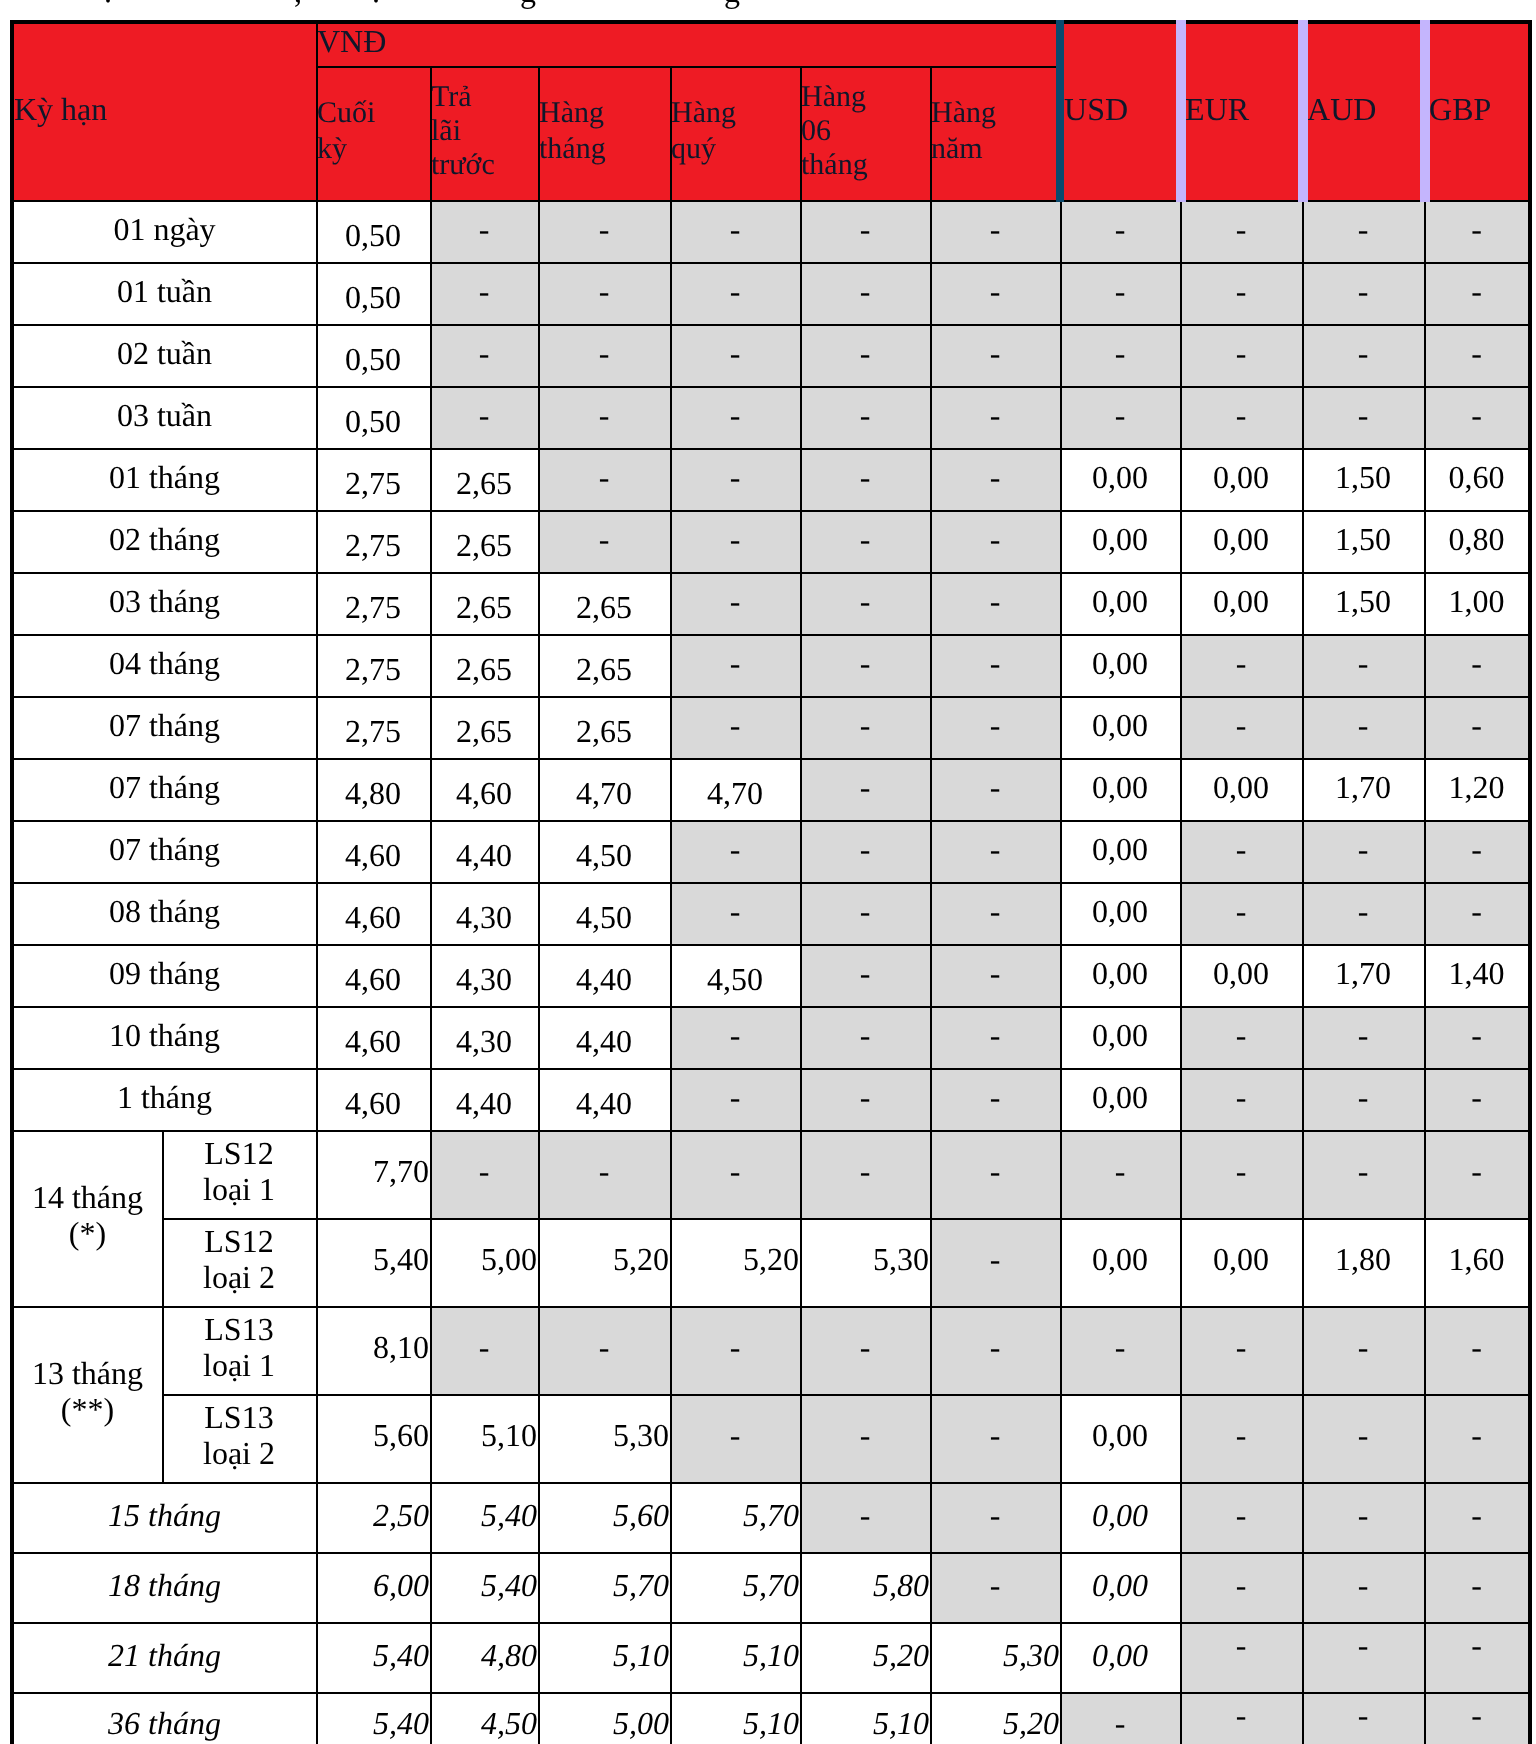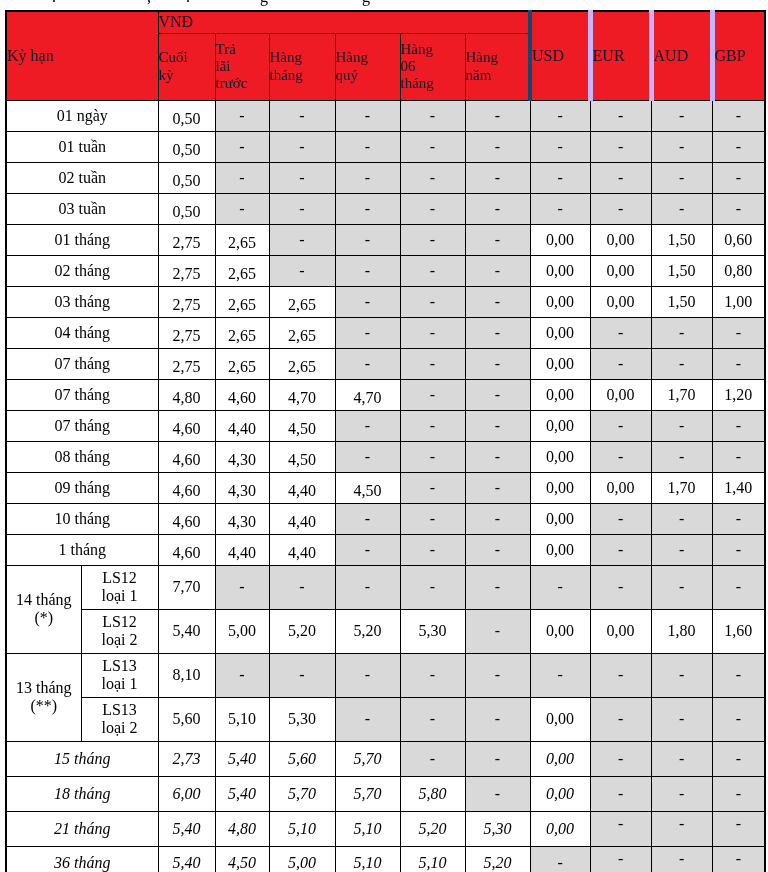--- a/index.html
+++ b/index.html
@@ -23,21 +23,21 @@
   th.cur-first{border-left:4px solid #0c4a6e;}
 
   
   tbody tr{height:31px;}
   tbody tr.tall{height:44px;}
   tbody tr.last{height:35px;font-style:italic;}
   td{font-size:16px;text-align:center;vertical-align:middle;background:#fff;
      white-space:pre-line;line-height:1.1;}
   td.lbl{background:#fff;}
   td.num{vertical-align:bottom;padding-bottom:3px;}
-  tr.tall td.num, tr.last td.num{vertical-align:middle;padding-bottom:0;}
+  tr.tall td.num, tr.last td.num{vertical-align:middle;padding-bottom:0;text-align:right;}
   td.curnum{vertical-align:middle;padding-bottom:0;}
   td.dash{background:#D9D9D9;}
   td.dash-top{vertical-align:top;padding-top:3px;}
 </style>
 </head>
 <body>
 
 <div id="top-strip">
     <span style="left: 52px;">.</span>
     <span style="left: 147px;">,</span>
@@ -338,21 +338,21 @@
         <td class="dash">-</td>
         <td class="dash">-</td>
         <td class="dash">-</td>
         <td class="curnum">0,00</td>
         <td class="dash">-</td>
         <td class="dash">-</td>
         <td class="dash">-</td>
       </tr>
       <tr class="last">
         <td class="lbl" colspan="2">15 tháng</td>
-        <td class="num">2,73</td>
+        <td class="num">2,50</td>
         <td class="num">5,40</td>
         <td class="num">5,60</td>
         <td class="num">5,70</td>
         <td class="dash">-</td>
         <td class="dash">-</td>
         <td class="curnum">0,00</td>
         <td class="dash">-</td>
         <td class="dash">-</td>
         <td class="dash">-</td>
       </tr>

